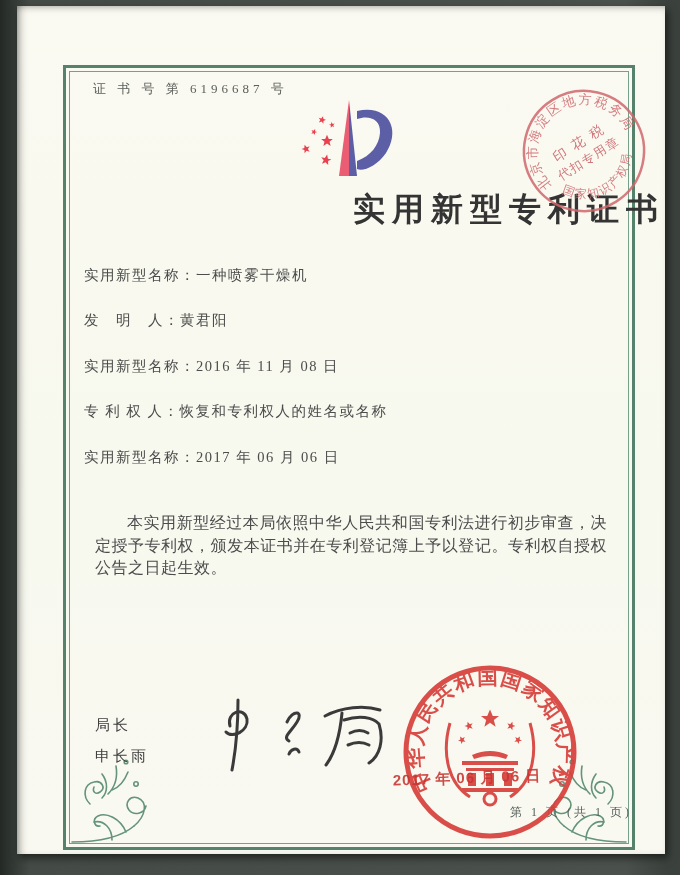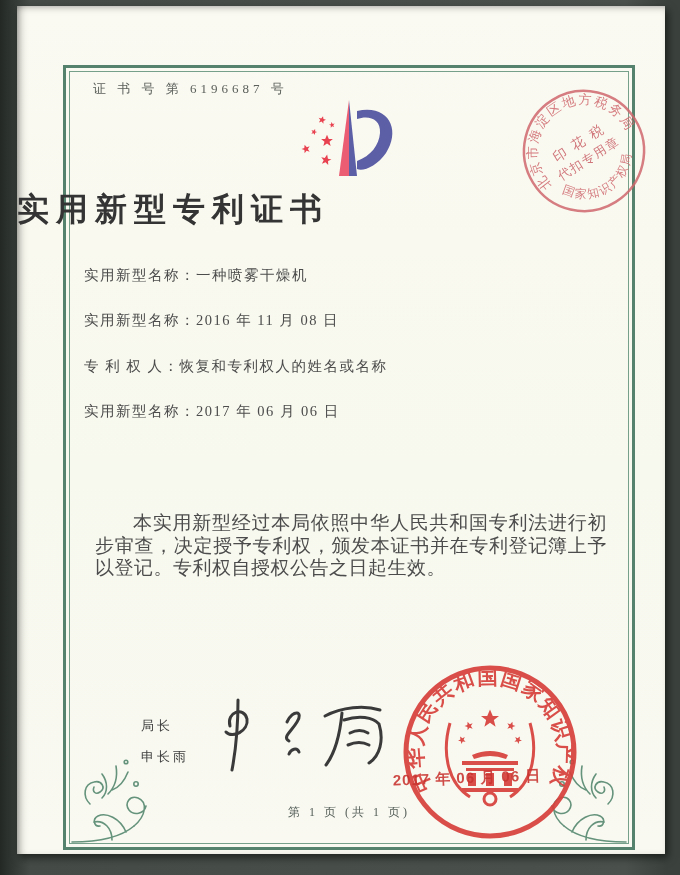--- a/index.html
+++ b/index.html
@@ -16,41 +16,41 @@
   .frame{
     position:absolute;left:46px;top:59px;width:566px;height:779px;
     border:3px solid #54826c;
   }
   .frame::before{content:"";position:absolute;inset:3px;border:1px solid #76a08a;}
   .cert-number{
     position:absolute;left:76px;top:74px;font-size:13px;letter-spacing:4px;color:#5b605b;
   }
   .logo{position:absolute;left:252px;top:90px;}
   .title{
-    position:absolute;left:0;top:182px;width:100%;text-align:left;
+    position:absolute;left:0;top:182px;width:100%;text-align:right;
     font-size:32px;font-weight:bold;letter-spacing:7px;color:#343434;
   }
   .fields{position:absolute;left:67px;top:260px;width:500px;}
   .field-row{height:45.4px;font-size:14.5px;color:#4c4c4c;letter-spacing:1.5px;white-space:nowrap;}
   .paragraphs{
     position:absolute;left:78px;top:506px;width:512px;
-    font-size:19px;line-height:22.6px;color:#4c4c4c;text-align:justify;letter-spacing:.5px;
+    font-size:16px;line-height:22.6px;color:#4c4c4c;text-align:justify;letter-spacing:.5px;
   }
   .paragraphs p{margin:0;text-indent:2em;}
-  .director{position:absolute;left:78px;top:704px;font-size:13px;letter-spacing:3px;color:#3e3e3e;line-height:31px;margin-left:46px;}
+  .director{position:absolute;left:78px;top:704px;font-size:15px;letter-spacing:3px;color:#3e3e3e;line-height:31px;}
   .signature{position:absolute;left:175px;top:688px;}
   .seal{position:absolute;left:383px;top:659px;opacity:.92;}
   .seal-date{
     position:absolute;left:370px;top:763px;width:160px;text-align:center;
     font-size:15px;font-weight:bold;letter-spacing:1px;color:#c8332f;
     transform:rotate(-2deg);opacity:.88;font-family:"Liberation Sans","DejaVu Sans",sans-serif;
   }
   .stamp{position:absolute;left:492px;top:70px;opacity:.85;}
   .footer{
-    position:absolute;left:0;bottom:26px;width:100%;text-align:center;
+    position:absolute;left:0;bottom:26px;width:100%;text-align:right;
     font-size:12px;letter-spacing:3px;color:#56605a;
   }
   .ornament{position:absolute;bottom:1px;}
   .ornament.left{left:2px;}
   .ornament.right{right:2px;transform:scaleX(-1);}
   svg text{font-family:"Liberation Sans","DejaVu Sans",sans-serif;}
 </style>
 </head>
 <body>
 
@@ -106,20 +106,21 @@
       <use href="#star" xlink:href="#star" transform="translate(58,45) scale(0.62)"></use>
       <use href="#star" xlink:href="#star" transform="translate(37,53) scale(0.45) rotate(-18)"></use>
       <use href="#star" xlink:href="#star" transform="translate(57,64) scale(0.55) rotate(12)"></use>
     </g>
   </svg>
 
   <div class="title">实用新型专利证书</div>
 
   <div class="fields">
     <div class="field-row"><span>实用新型名称：</span><span>一种喷雾干燥机</span></div>
+    <div class="field-row"><span>发　明　人：</span><span>黄君阳</span></div>
     <div class="field-row"><span>实用新型名称：</span><span>2016 年 11 月 08 日</span></div>
     <div class="field-row"><span>专 利 权 人：</span><span>恢复和专利权人的姓名或名称</span></div>
     <div class="field-row"><span>实用新型名称：</span><span>2017 年 06 月 06 日</span></div>
   </div>
 
   <div class="paragraphs">
     <p>本实用新型经过本局依照中华人民共和国专利法进行初步审查，决定授予专利权，颁发本证书并在专利登记簿上予以登记。专利权自授权公告之日起生效。</p>
   </div>
 
   <div class="director">

